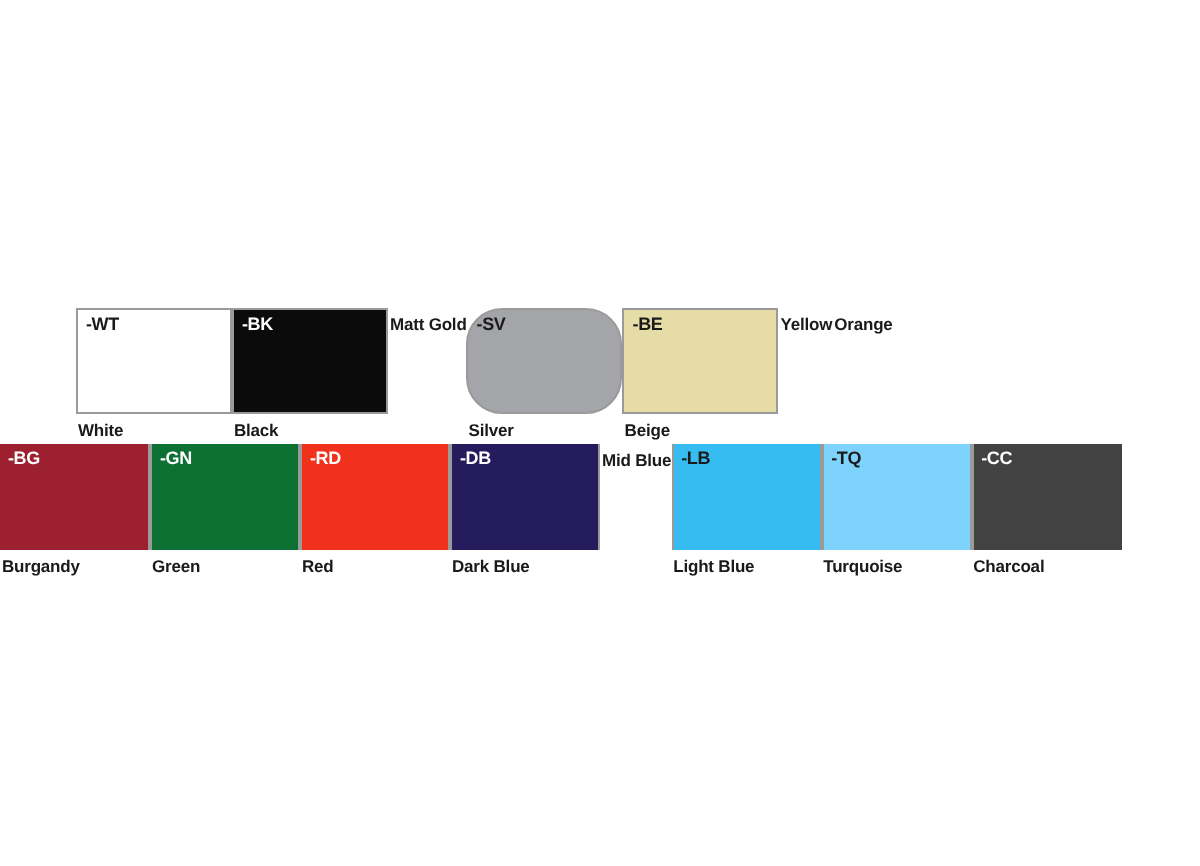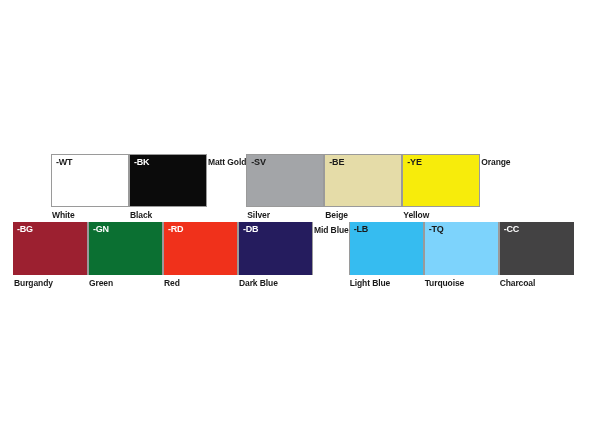--- a/index.html
+++ b/index.html
@@ -15,21 +15,20 @@
     overflow: hidden;
     position: relative;
   }
 
   #chart-wrap {
     position: absolute;
     left: 0;
     top: 0;
     width: 548px;
     height: 433px;
-    margin-left: 13px;
   }
 
   
   .row {
     position: absolute;
     display: flex;
     align-items: flex-start;
   }
   #row-1 {
     left: 38px;
@@ -105,35 +104,32 @@
       <div class="swatch-cell">
         <div class="swatch" style="background: rgb(11, 11, 11);">
           <span class="swatch-code" style="color: rgb(255, 255, 255);">-BK</span>
         </div>
         <div class="swatch-name">Black</div>
       </div>
       <div class="swatch-cell">
         <div class="swatch-name">Matt Gold</div>
       </div>
       <div class="swatch-cell">
-        <div class="swatch" style="background: rgb(163, 165, 168);">
+        <div class="swatch" style="background: rgb(163, 165, 168); border-radius: 18px;">
           <span class="swatch-code" style="color: rgb(26, 26, 26);">-SV</span>
         </div>
         <div class="swatch-name">Silver</div>
       </div>
       <div class="swatch-cell">
         <div class="swatch" style="background: rgb(229, 220, 168);">
           <span class="swatch-code" style="color: rgb(26, 26, 26);">-BE</span>
         </div>
         <div class="swatch-name">Beige</div>
       </div>
       <div class="swatch-cell">
-        <div class="swatch" style="background: rgb(247, 236, 11);">
-          <span class="swatch-code" style="color: rgb(26, 26, 26);">-YE</span>
-        </div>
         <div class="swatch-name">Yellow</div>
       </div>
       <div class="swatch-cell">
         <div class="swatch-name">Orange</div>
       </div>
     </div>
   <div class="row" id="row-2">
       <div class="swatch-cell">
         <div class="swatch" style="background: rgb(156, 32, 48);">
           <span class="swatch-code" style="color: rgb(255, 255, 255);">-BG</span>

